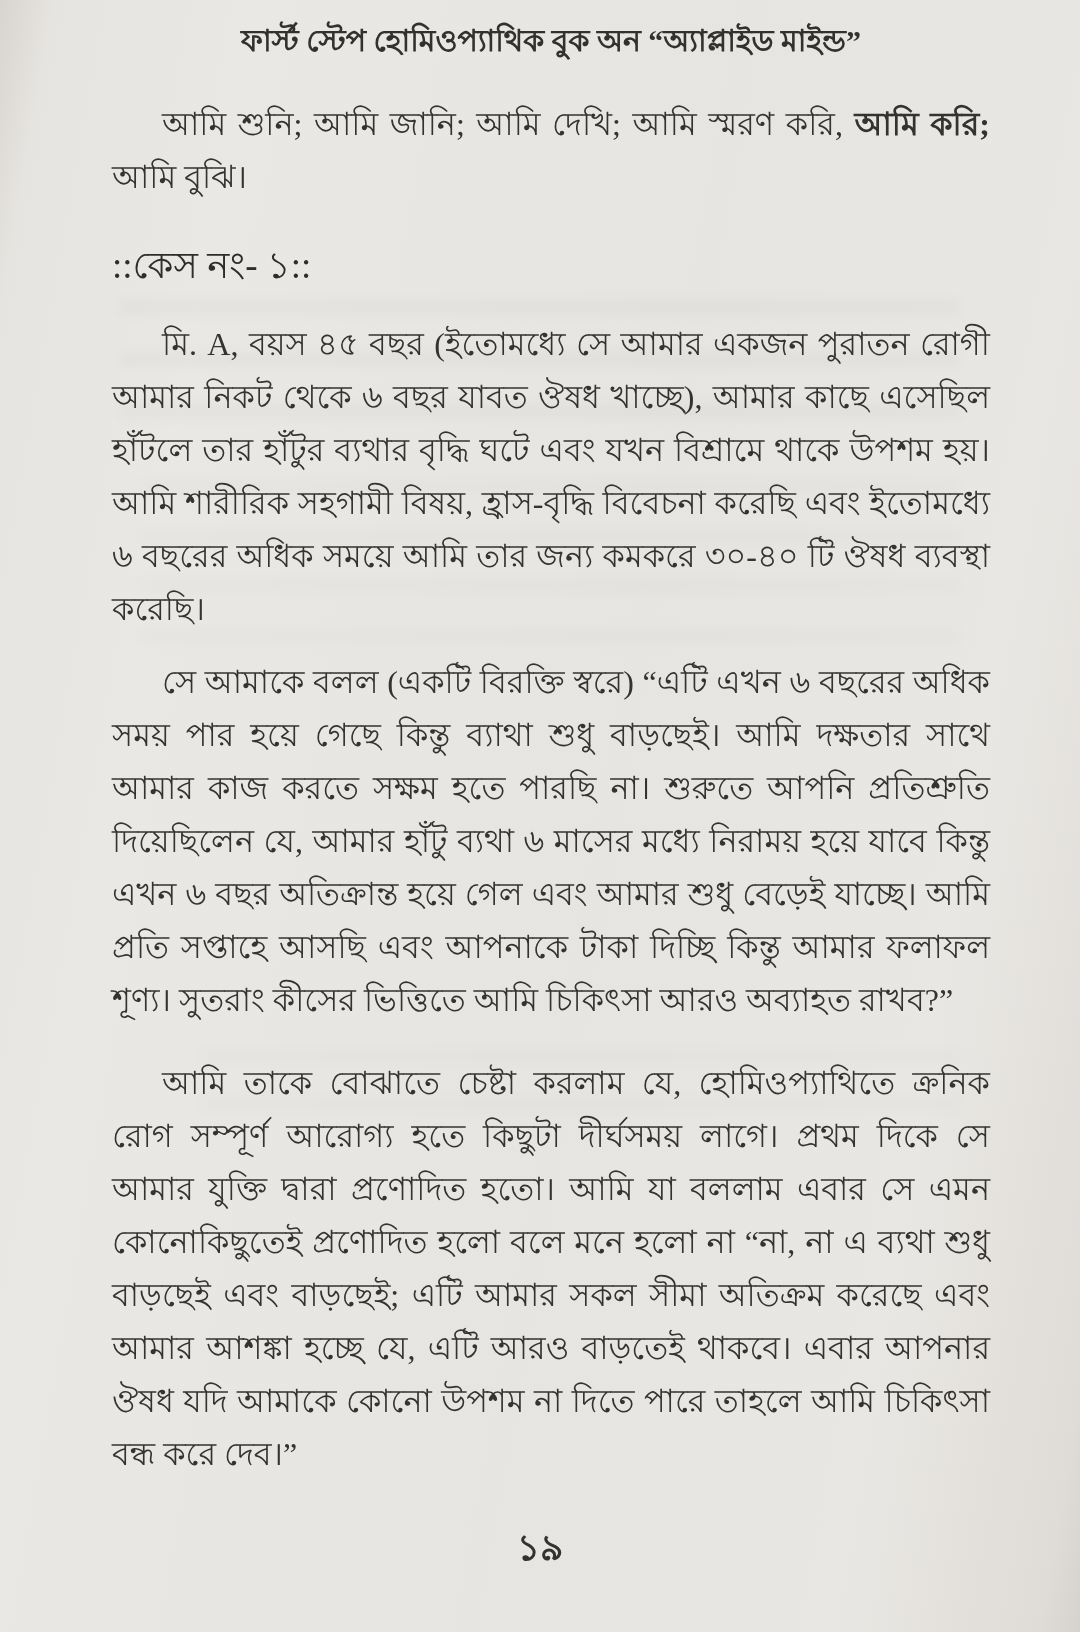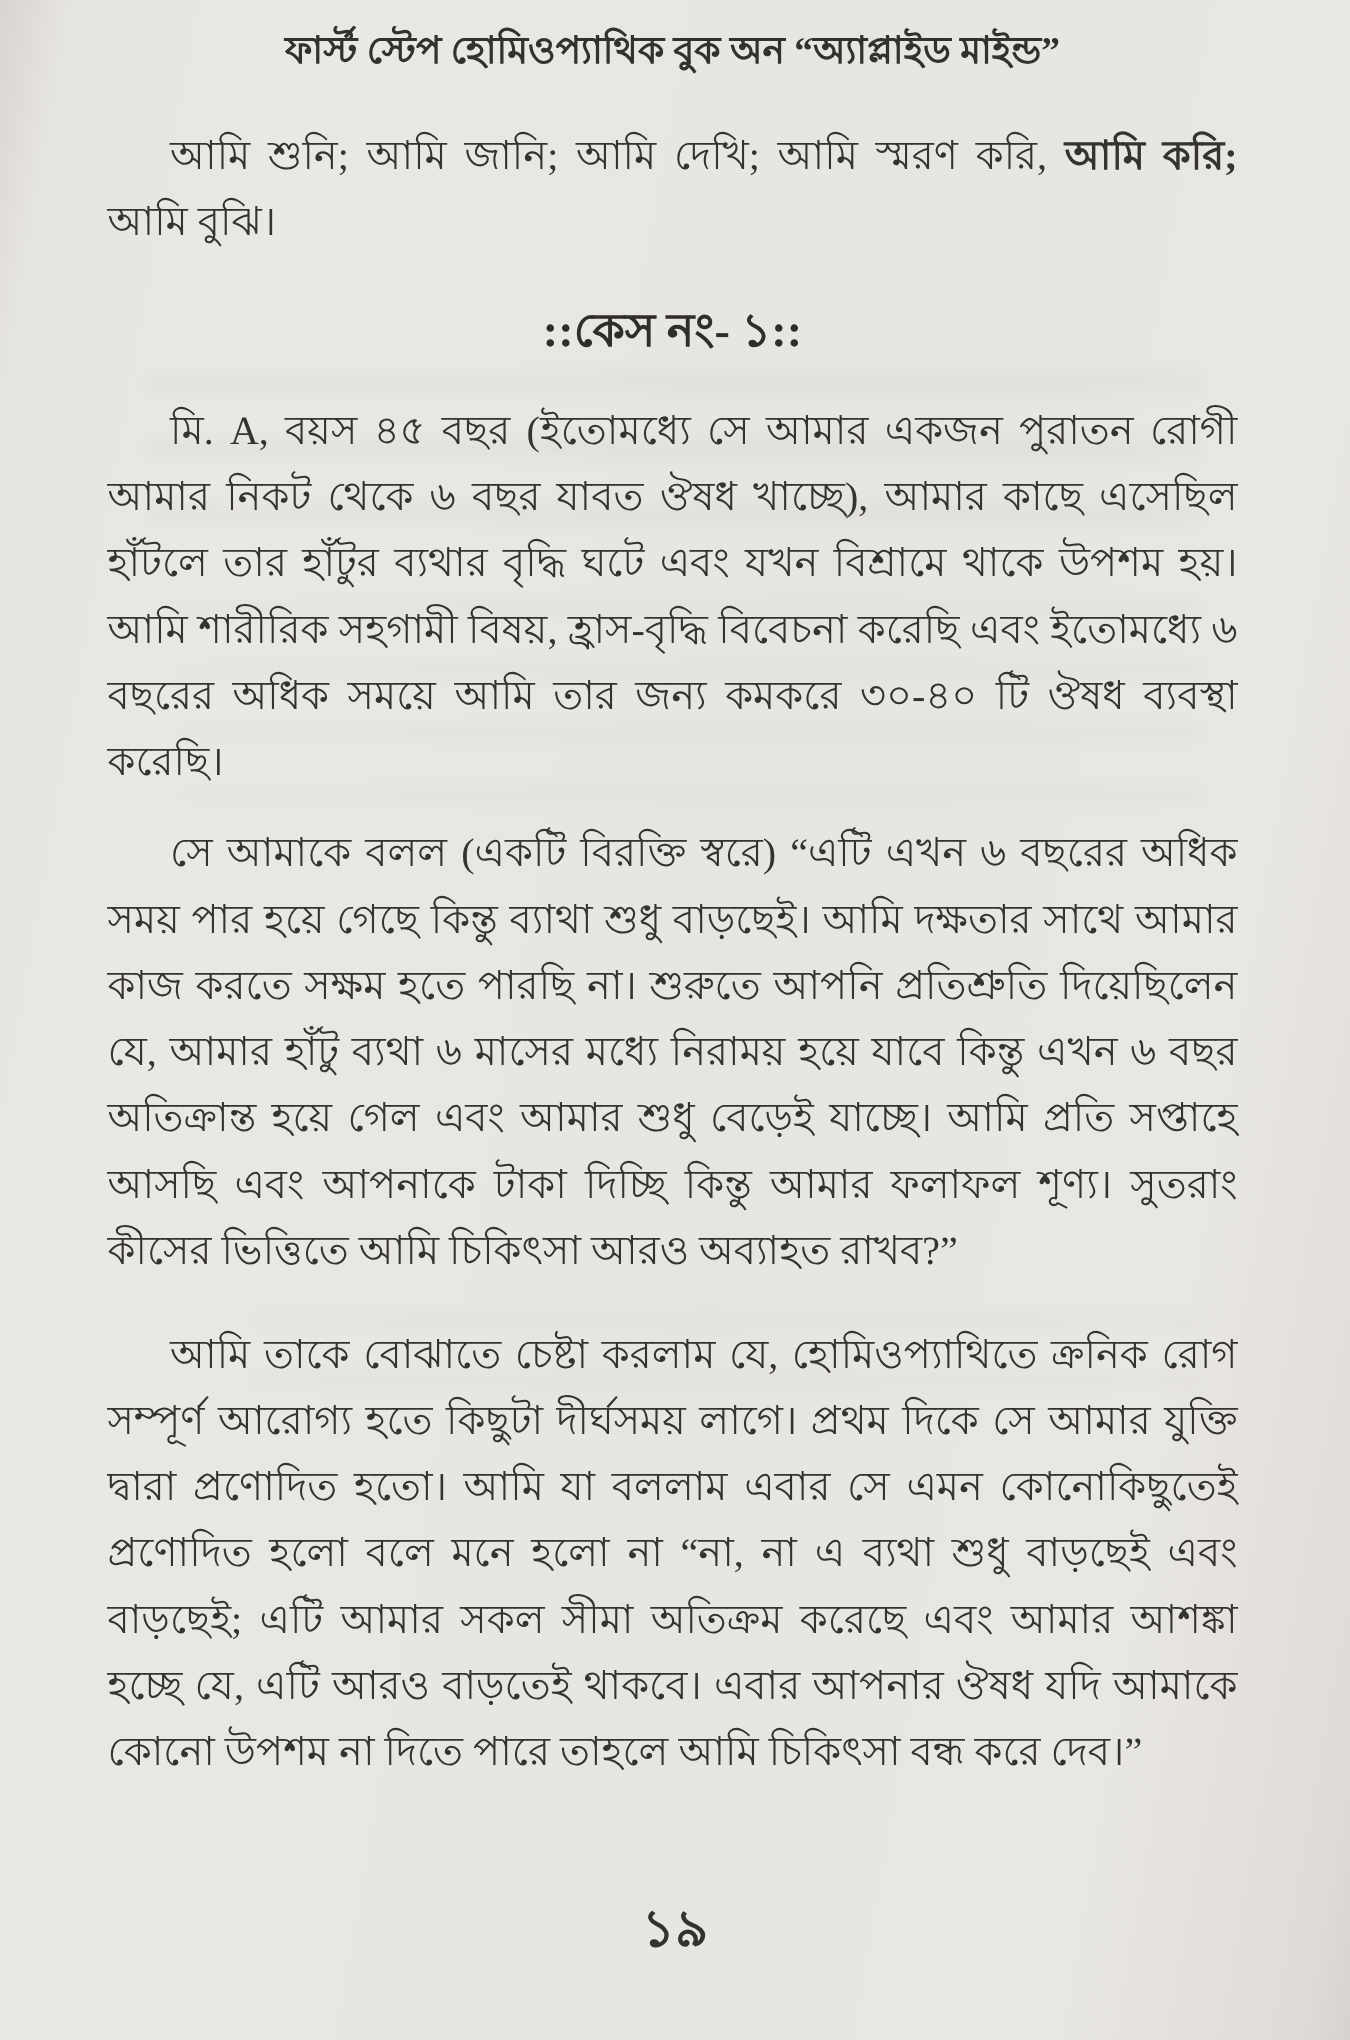--- a/index.html
+++ b/index.html
@@ -10,21 +10,21 @@
     overflow: hidden;
     font-family: "Liberation Serif", "DejaVu Serif", serif;
   }
 
   
   .page {
     position: relative;
     width: 1080px;
     height: 1632px;
     box-sizing: border-box;
-    padding: 18px 90px 0 86px;
+    padding: 18px 90px 0 112px;
     background:
       linear-gradient(100deg,
         #d8d4d0 0%,
         #e6e4e0 4%,
         #eae8e4 18%,
         #e7e5e1 55%,
         #e9e7e3 82%,
         #dfdcd8 97%,
         #d6d2ce 100%);
     color: #2e2c2a;
@@ -82,38 +82,38 @@
     color: #353330;
     font-weight: 500;
   }
 
   .emph {
     font-weight: bold;
   }
 
   .case-heading {
     margin: 38px 0 28px 0;
-    text-align: center;
+    text-align: left;
     font-size: 37px;
     line-height: 48px;
-    font-weight: bold;
+    font-weight: normal;
     color: #2f2d2a;
   }
 
   .gap-before {
     margin-top: 30px;
   }
 
   .page-number {
     position: absolute;
     left: 0;
     bottom: 52px;
     width: 100%;
     text-align: center;
-    font-size: 41px;
+    font-size: 36px;
     font-weight: bold;
     color: #343230;
   }
 </style>
 </head>
 <body>
 
 <div class="page">
 
   <div class="artifact artifact-1"></div>

